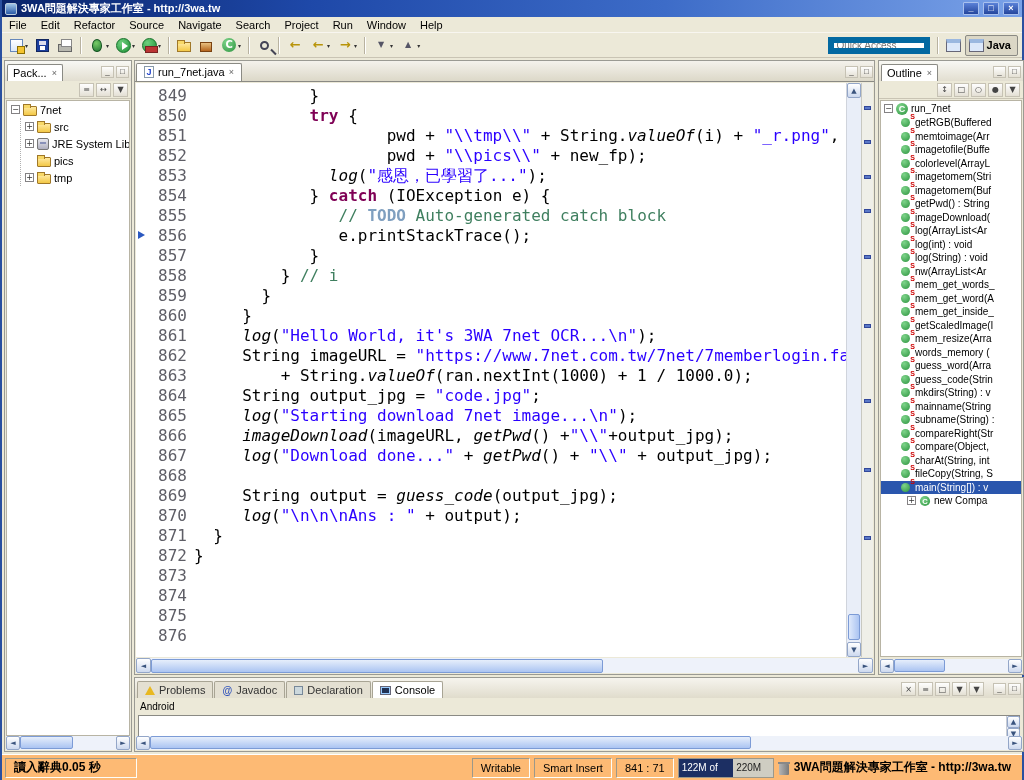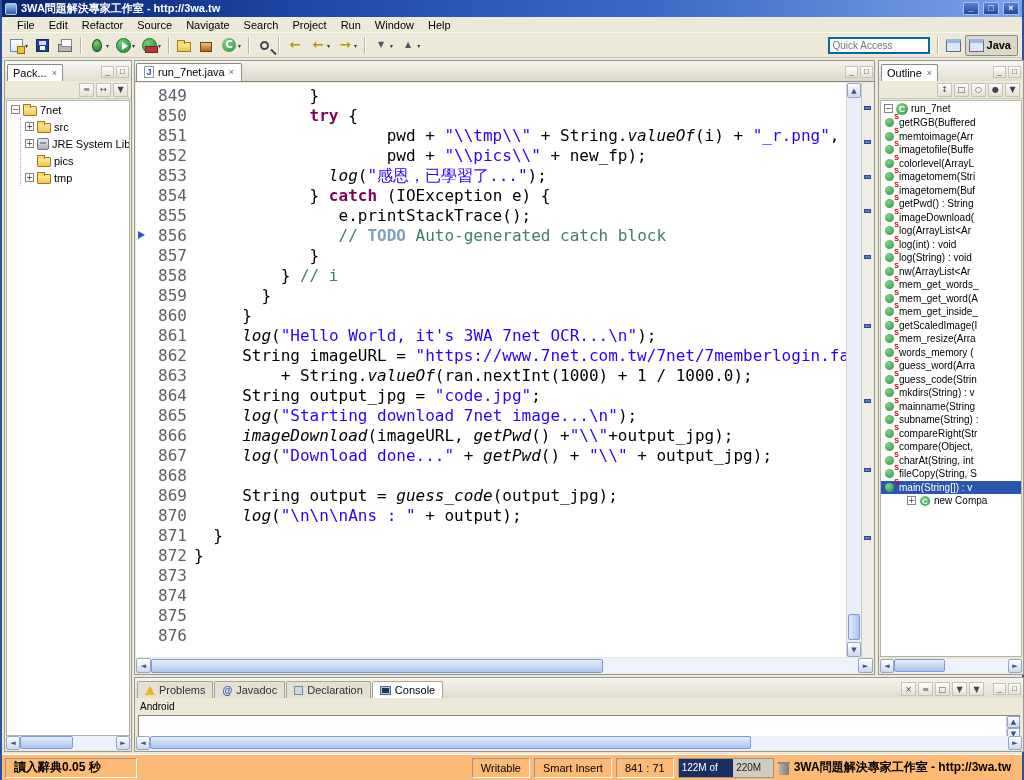--- a/index.html
+++ b/index.html
@@ -5,21 +5,21 @@
 *{margin:0;padding:0;box-sizing:border-box}
 html,body{width:1024px;height:780px;overflow:hidden}
 body{font-family:"Liberation Sans","DejaVu Sans",sans-serif;font-size:11px;color:#000;background:#ece9d8;position:relative}
 #app{position:absolute;inset:0;border-left:2px solid #2a50a0;border-right:2px solid #2a50a0}
 
 #titlebar{position:absolute;left:0;top:0;width:100%;height:17px;background:linear-gradient(90deg,#0a246a 0%,#1e48a8 30%,#3d6cc8 65%,#7aa2e8 100%);display:flex;align-items:center;gap:4px;padding:0 3px;color:#fff;font-weight:bold}
 #app-icon{width:12px;height:12px;background:linear-gradient(#9fc6e8,#2a5aa8);border:1px solid #bcd;border-radius:2px;flex:none}
 #titlebar .spacer{flex:1}
 .winbtn{width:16px;height:13px;background:linear-gradient(#5b82d8,#24459c);border:1px solid #a8c0ee;color:#fff;font-size:9px;line-height:10px;text-align:center;border-radius:1px;font-weight:bold}
 
-#menubar{position:absolute;left:0;top:17px;width:100%;height:16px;background:#ece9d8;display:flex;align-items:center;padding-left:8px;border-bottom:1px solid #f8f6f0}
+#menubar{position:absolute;left:0;top:17px;width:100%;height:16px;background:#ece9d8;display:flex;align-items:center;padding-left:0;border-bottom:1px solid #f8f6f0}
 .menu-item{padding:1px 7px}
 
 #toolbar{position:absolute;left:0;top:33px;width:100%;height:25px;background:#ece9d8;border-bottom:1px solid #c9c4b4;display:flex;align-items:center;padding:0 4px}
 #tb-buttons{display:flex;align-items:center;gap:1px}
 .tbtn{height:21px;min-width:20px;display:flex;align-items:center;justify-content:center;gap:1px;padding:0 2px;border:1px solid transparent;border-radius:2px}
 .tsep{width:2px;height:17px;border-left:1px solid #b8b2a0;border-right:1px solid #fff;margin:0 3px}
 .dd{font-size:6px;color:#333;font-family:"DejaVu Sans",sans-serif}
 .tbico{width:16px;height:16px;position:relative;display:inline-block;text-align:center;font-family:"DejaVu Sans",sans-serif}
 .i-new{background:linear-gradient(#fff,#dce8f8);border:1px solid #6688bb;width:13px;height:13px;margin:1px}
 .i-new::after{content:"";position:absolute;right:-3px;bottom:-3px;width:6px;height:6px;background:#f4c430;border:1px solid #8a6d00}
@@ -36,21 +36,21 @@
 .i-newprj{width:14px;height:10px;margin-top:4px;background:linear-gradient(#ffe9a0,#f3c846);border:1px solid #a07828}
 .i-newprj::before{content:"";position:absolute;left:-1px;top:-3px;width:6px;height:3px;background:#f7d868;border:1px solid #a07828;border-bottom:none}
 .i-pkg{width:12px;height:10px;margin:4px 2px 1px;background:linear-gradient(#e8c080,#b5651d);border:1px solid #7a4210}
 .i-class{width:14px;height:14px;margin:1px;border-radius:50%;background:radial-gradient(circle at 35% 30%,#7ed48a,#2d9440);color:#fff;font-size:10px;font-weight:bold;line-height:14px}
 .i-class::before{content:"C"}
 .i-search{width:9px;height:9px;border:2px solid #445;border-radius:50%;margin:2px}
 .i-search::after{content:"";position:absolute;left:8px;top:8px;width:7px;height:2px;background:#445;transform:rotate(45deg)}
 .i-lastedit,.i-back,.i-forward{color:#b8940a;font-weight:bold;font-size:13px;line-height:15px}
 .i-annnext,.i-annprev{color:#556;font-size:8px;line-height:16px}
 #toolbar .right{margin-left:auto;display:flex;align-items:center;gap:4px}
-#quick-access{width:102px;height:17px;border:2px solid #0369a1;background:#fff;color:#888;font-size:10px;padding:1px 3px;font-family:"Liberation Sans",sans-serif}
+#quick-access{width:102px;height:17px;border:6px solid #0369a1;background:#fff;color:#888;font-size:10px;padding:1px 3px;font-family:"Liberation Sans",sans-serif}
 .i-persp{width:15px;height:13px;background:#dce8fa;border:1px solid #667;border-top:4px solid #9bb8e0;display:inline-block}
 #persp-java{display:flex;align-items:center;gap:3px;border:1px solid #8a8a84;background:#dbd7c6;padding:1px 6px 1px 3px;height:21px;font-weight:bold;border-radius:2px}
 
 .panel{position:absolute;background:#ece9d8;border:1px solid #9a9a93}
 #left-panel{left:2px;top:60px;width:128px;height:692px}
 #editor-panel{left:132px;top:60px;width:741px;height:615px}
 #right-panel{left:876px;top:60px;width:146px;height:615px}
 #bottom-panel{left:132px;top:677px;width:890px;height:75px}
 .vhead{height:20px;display:flex;align-items:flex-end;padding:0 2px;background:linear-gradient(#f8f8f4,#e2ded0)}
 .vtab{display:flex;align-items:center;gap:3px;background:#fff;border:1px solid #8a8a84;border-bottom:none;border-radius:2px 2px 0 0;padding:2px 5px}
@@ -102,21 +102,21 @@
 .mark{position:absolute;left:2px;width:7px;height:4px;background:#5a78c8;border:1px solid #31479a}
 .hbar{position:absolute;left:1px;right:1px;bottom:1px;height:14px;background:#eef2fa;display:flex;align-items:center}
 .hbar .sbtn{width:14px;height:14px}
 .htrack{flex:1;height:14px;position:relative}
 .hthumb{position:absolute;left:0;top:0;height:13px;background:linear-gradient(#e6eefb,#abc4f2);border:1px solid #7c9bd6;border-radius:2px}
 #ehbar{height:15px}
 #ehbar .sbtn{width:15px;height:15px}
 #ehbar .hthumb{height:14px}
 
 #outline-tree{position:absolute;left:1px;right:1px;top:39px;bottom:17px;background:#fff;border:1px solid #b8b4a4;overflow:hidden;font-size:10px}
-.orow{display:flex;align-items:center;height:13.5px;padding-left:2px;white-space:nowrap}
+.orow{display:flex;align-items:center;height:13.5px;padding-left:18px;white-space:nowrap}
 .orow.root{padding-left:3px;gap:3px;height:15px}
 .orow.sel{background:#2a56ad;color:#fff}
 .orow.inner{padding-left:26px;gap:3px}
 
 #btabbar{height:20px;display:flex;align-items:flex-end;gap:5px;padding:0 2px;background:linear-gradient(#f6f4ee,#e0dccc)}
 .btab{display:flex;align-items:center;gap:4px;padding:2px 7px;border:1px solid #a8a494;border-bottom:none;border-radius:2px 2px 0 0;background:#e4e0d2;color:#333}
 .btab.active{background:#fff;color:#000}
 #btools{margin-left:auto;display:flex;gap:2px;align-items:center;padding-bottom:2px}
 .ci{display:inline-block}
 .ci-problems{width:0;height:0;border-left:5px solid transparent;border-right:5px solid transparent;border-bottom:9px solid #e8b820}
@@ -343,22 +343,22 @@
           <div class="ln">875</div>
           <div class="ln">876</div>
         </div>
       <div id="codearea">
           <div class="cl"><span class="sg-p">            }</span></div>
           <div class="cl"><span class="sg-p">            </span><span class="sg-k">try</span><span class="sg-p"> {</span></div>
           <div class="cl"><span class="sg-p">                    pwd + </span><span class="sg-s">"\\tmp\\"</span><span class="sg-p"> + String.</span><span class="sg-m">valueOf</span><span class="sg-p">(i) + </span><span class="sg-s">"_r.png"</span><span class="sg-p">,</span></div>
           <div class="cl"><span class="sg-p">                    pwd + </span><span class="sg-s">"\\pics\\"</span><span class="sg-p"> + new_fp);</span></div>
           <div class="cl"><span class="sg-p">              </span><span class="sg-m">log</span><span class="sg-p">(</span><span class="sg-s">"感恩，已學習了..."</span><span class="sg-p">);</span></div>
           <div class="cl"><span class="sg-p">            } </span><span class="sg-k">catch</span><span class="sg-p"> (IOException e) {</span></div>
+          <div class="cl"><span class="sg-p">               </span><span class="sg-c">// </span><span class="sg-t">TODO</span><span class="sg-c"> Auto-generated catch block</span></div>
           <div class="cl"><span class="sg-p">               e.printStackTrace();</span></div>
-          <div class="cl"><span class="sg-p">               </span><span class="sg-c">// </span><span class="sg-t">TODO</span><span class="sg-c"> Auto-generated catch block</span></div>
           <div class="cl"><span class="sg-p">            }</span></div>
           <div class="cl"><span class="sg-p">         } </span><span class="sg-c">// i</span></div>
           <div class="cl"><span class="sg-p">       }</span></div>
           <div class="cl"><span class="sg-p">     }</span></div>
           <div class="cl"><span class="sg-p">     </span><span class="sg-m">log</span><span class="sg-p">(</span><span class="sg-s">"Hello World, it's 3WA 7net OCR...\n"</span><span class="sg-p">);</span></div>
           <div class="cl"><span class="sg-p">     String imageURL = </span><span class="sg-s">"https://www.7net.com.tw/7net/7memberlogin.face</span></div>
           <div class="cl"><span class="sg-p">         + String.</span><span class="sg-m">valueOf</span><span class="sg-p">(ran.nextInt(1000) + 1 / 1000.0);</span></div>
           <div class="cl"><span class="sg-p">     String output_jpg = </span><span class="sg-s">"code.jpg"</span><span class="sg-p">;</span></div>
           <div class="cl"><span class="sg-p">     </span><span class="sg-m">log</span><span class="sg-p">(</span><span class="sg-s">"Starting download 7net image...\n"</span><span class="sg-p">);</span></div>
           <div class="cl"><span class="sg-p">     </span><span class="sg-m">imageDownload</span><span class="sg-p">(imageURL, </span><span class="sg-m">getPwd</span><span class="sg-p">() +</span><span class="sg-s">"\\"</span><span class="sg-p">+output_jpg);</span></div>

